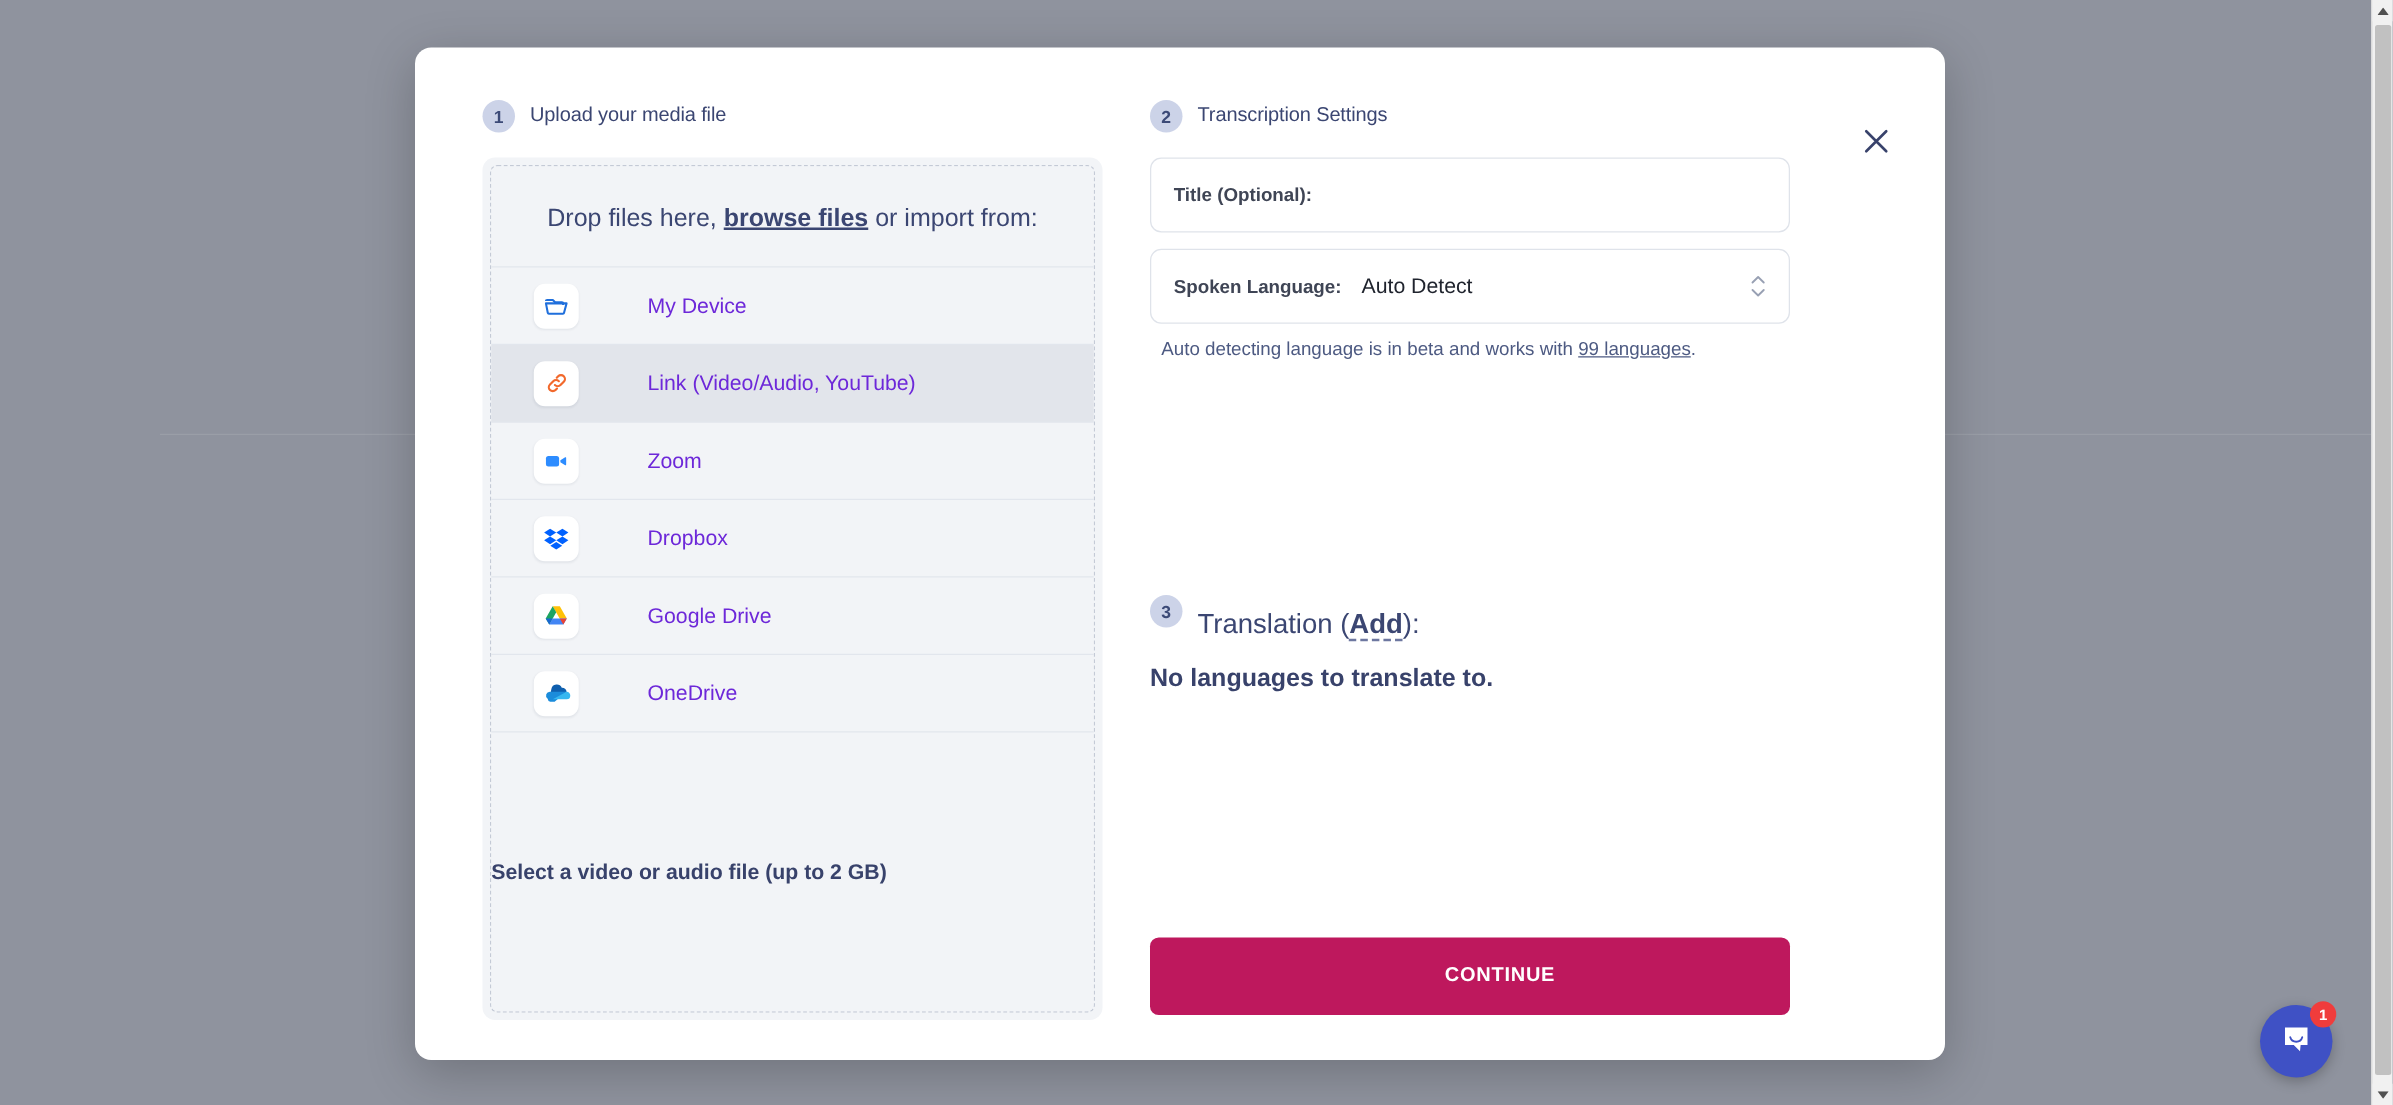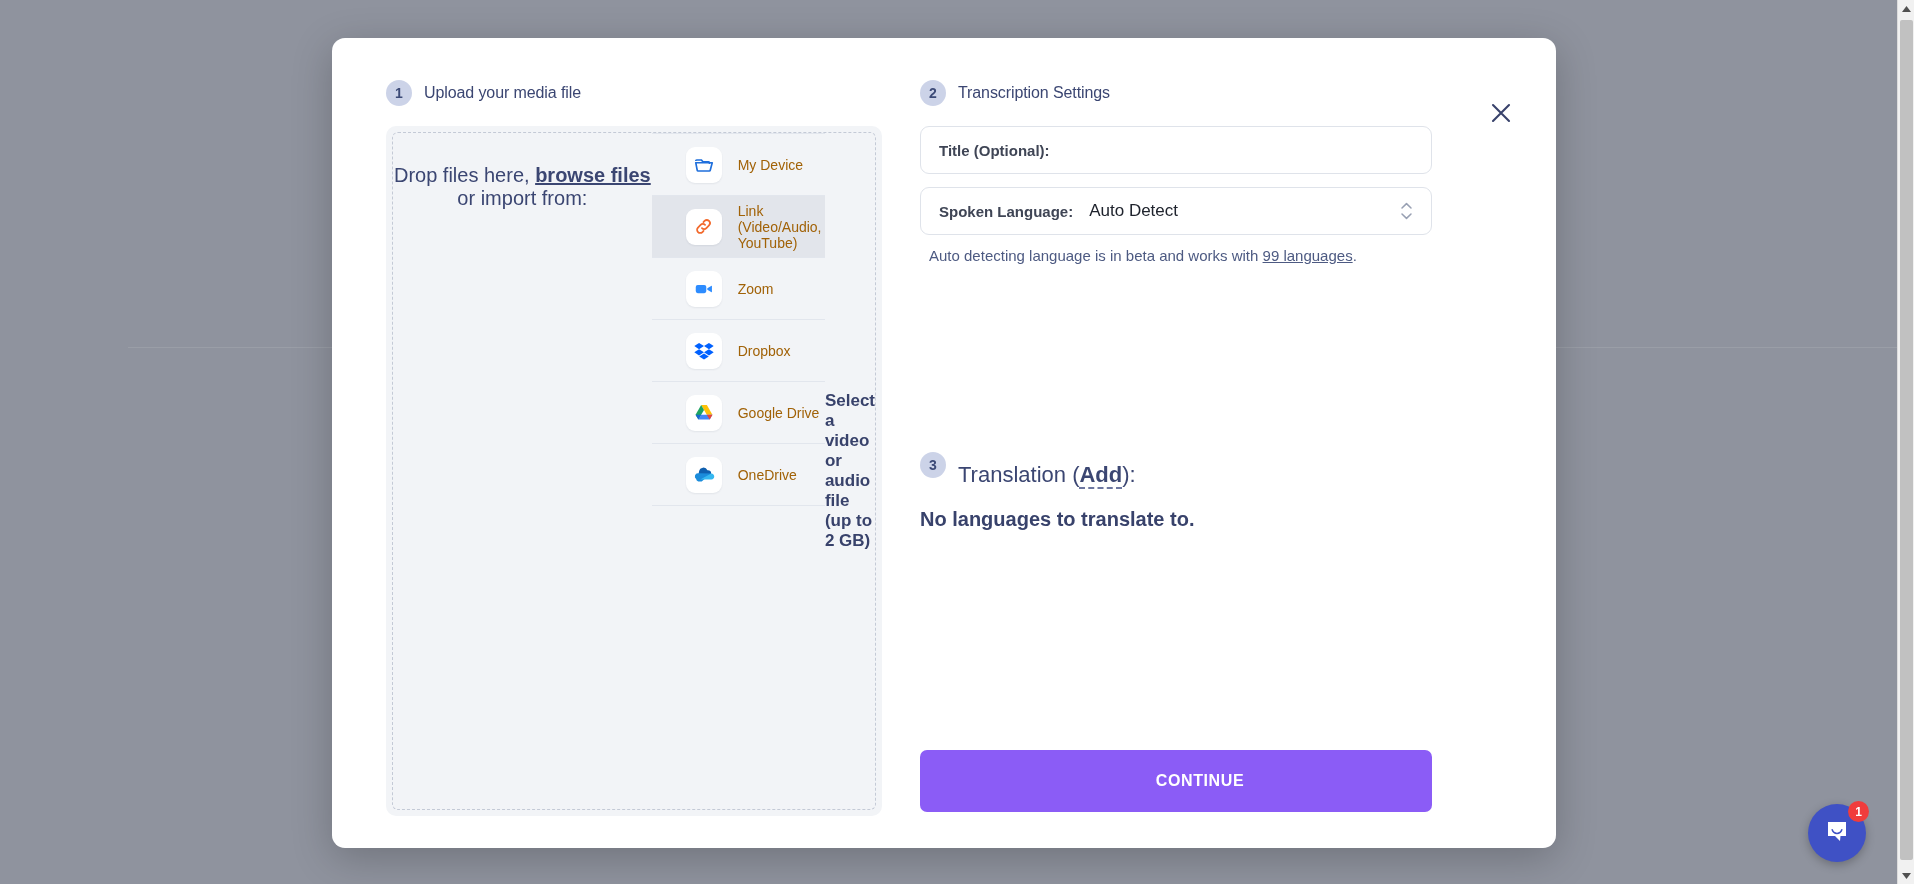--- a/index.html
+++ b/index.html
@@ -56,56 +56,56 @@
     background: #f2f4f7;
     border-radius: 10px;
     padding: 6px;
     width: 496px;
     height: 690px;
   }
   .upload-inner {
     border: 1px dashed #c4cad6;
     border-radius: 6px;
     height: 100%;
-    display: flex; 
+    display: flex; flex-direction: column;
   }
   .drop-text {
     text-align: center;
     font-size: 20px; color: #3b4672;
     padding: 31px 0 26px;
   }
   .drop-text .browse { text-decoration: underline; font-weight: 600; cursor: pointer; }
 
   .src-list { border-top: 1px solid #e2e6ed; }
   .src-row {
     display: flex; align-items: center; gap: 16px;
     padding: 11px 0 11px 34px;
     border-bottom: 1px solid #e2e6ed;
     cursor: pointer;
     height: 62px;
   }
   .src-row.active { background: #e2e5eb; }
-  .src-label { font-size: 14px; color: #a16207; }
+  .src-label { font-size: 17px; color: #6d28d9; margin-left: 39px; }
   .src-icon {
     width: 36px; height: 36px; border-radius: 9px; background: #fff;
     display: flex; align-items: center; justify-content: center;
     flex: none; box-shadow: 0 1px 2px rgba(20,30,60,0.07);
   }
   .box-logo { font-size: 14px; font-weight: 700; color: #1f6fdc; letter-spacing: -0.4px; }
 
   .upload-foot {
     flex: 1;
     display: flex; align-items: center; 
   }
   .upload-foot span { font-size: 17px; font-weight: 700; color: #38426b; }
 
   
   .field {
     border: 1px solid #dfe3ea; border-radius: 9px;
-    height: 48px; display: flex; align-items: center;
+    height: 60px; display: flex; align-items: center;
     padding: 0 18px; background: #fff;
   }
   .field-title { margin-bottom: 13px; }
   .field-label { font-size: 15px; font-weight: 700; color: #3f4555; }
   .field-value { font-size: 17px; color: #20242e; margin-left: 16px; text-align: center; }
   .stepper { margin-left: auto; display: flex; flex-direction: column;
              align-items: center; gap: 2px; color: #98a0b3; cursor: pointer; }
   .hint { font-size: 15px; color: #4d5a82; margin-top: 12px; padding-left: 9px; }
   .hint u { text-decoration: underline; cursor: pointer; }
 
@@ -113,21 +113,21 @@
   .translation-head { display: flex; align-items: center; gap: 12px; }
   .translation-title { font-size: 22px; color: #3b4672; margin-top: 20px; }
   .add-link {
     font-weight: 700; border-bottom: 2px dashed #6d77a0; cursor: pointer;
   }
   .no-langs { font-size: 20px; font-weight: 700; color: #38426b; margin-top: 20px; }
 
   .continue-btn {
     margin-top: auto; margin-bottom: 36px;
     height: 62px; border-radius: 7px;
-    background: #8b5cf6; border: none;
+    background: #be185d; border: none;
     color: #ffffff; font-size: 16px; font-weight: 700; letter-spacing: 0.6px;
     font-family: "Liberation Sans", sans-serif;
     cursor: default; width: 100%; padding-left: 48px;
   }
 
   
   .intercom {
     position: absolute; right: 48px; bottom: 22px;
     width: 58px; height: 58px; border-radius: 50%;
     background: #3f51c5; cursor: pointer;

